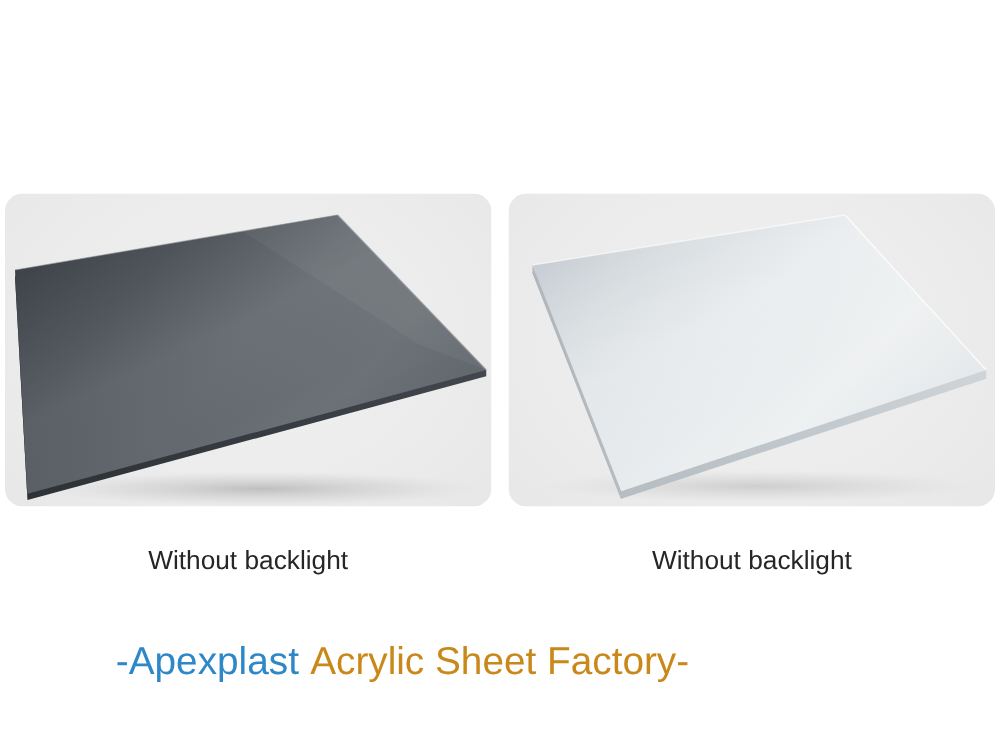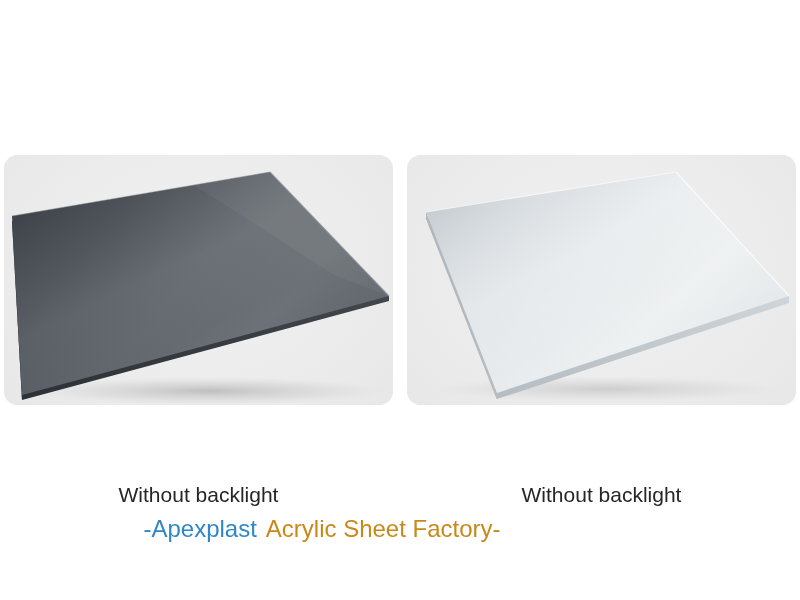--- a/index.html
+++ b/index.html
@@ -83,33 +83,32 @@
   .caption {
     position: absolute;
     top: 0;
     width: 389px;
     text-align: center;
     font-size: 21px;
     font-weight: 400;
     color: #262626;
     line-height: 34px;
     white-space: nowrap;
-    margin-top: 46px;
   }
   .caption-left  { left: 4px; }
   .caption-right { left: 407px; }
 
   
   .footer {
     position: absolute;
     left: 0;
     top: 508px;
     width: 644px;
     text-align: center;
-    font-size: 24px;
+    font-size: 31px;
     font-weight: 400;
     line-height: 42px;
     white-space: nowrap;
   }
   .footer .brand  { color: #2e88c7; }
   .footer .spacer { display: inline-block; width: 9px; }
   .footer .tagline { color: #c9891a; }
 </style>
 </head>
 <body>

